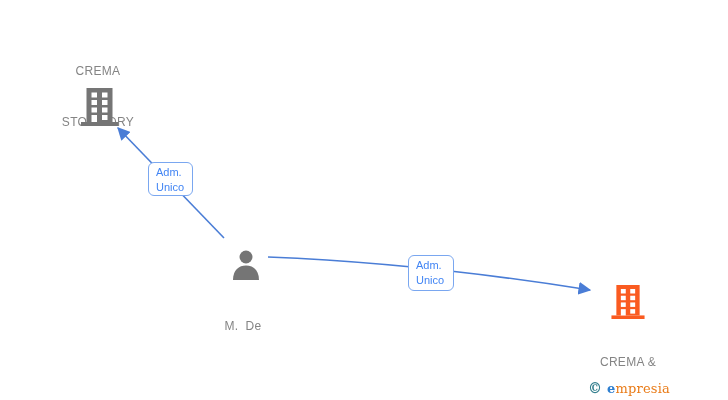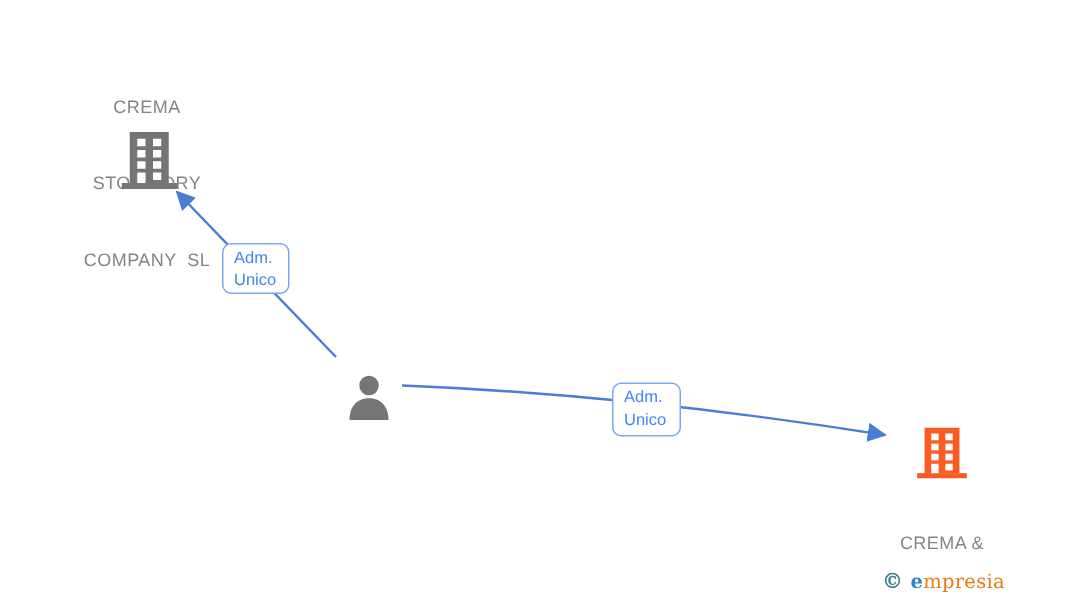--- a/index.html
+++ b/index.html
@@ -87,21 +87,20 @@
         <path d="M 0 0 L 10 5 L 0 10 z" fill="#4a7dd6"></path>
       </marker>
     </defs>
     <path class="edge" d="M 224 238 L 118 128" marker-end="url(#arrowhead)"></path>
     <path class="edge" d="M 268 257 Q 420 263 590 290" marker-end="url(#arrowhead)"></path>
   </svg>
 
   <div class="node-label" style="left:38px; top:29px; width:120px;">
     <div>CREMA</div>
     <div>STONE DRY</div>
-    <div>COMPANY  SL</div>
   </div>
   <div class="node icon-gray" style="left:81px; top:88px;">
     <svg width="37" height="38" viewBox="0 0 37 38">
       <rect x="0" y="34" width="37" height="4" fill="currentColor"></rect>
       <rect x="5.5" y="0" width="26" height="34" fill="currentColor"></rect>
       <rect x="10.5" y="4.5" width="5.5" height="5" fill="#ffffff"></rect>
       <rect x="21" y="4.5" width="5.5" height="5" fill="#ffffff"></rect>
       <rect x="10.5" y="12" width="5.5" height="5" fill="#ffffff"></rect>
       <rect x="21" y="12" width="5.5" height="5" fill="#ffffff"></rect>
       <rect x="10.5" y="19.5" width="5.5" height="5" fill="#ffffff"></rect>
@@ -111,20 +110,21 @@
     </svg>
   </div>
 
   <div class="node icon-gray" style="left:231px; top:250px;">
     <svg width="30" height="30" viewBox="0 0 30 30">
       <circle cx="15" cy="7" r="6.5" fill="currentColor"></circle>
       <path d="M 2 30 C 2 20 8 15.5 15 15.5 C 22 15.5 28 20 28 30 Z" fill="currentColor"></path>
     </svg>
   </div>
   <div class="node-label" style="left:183px; top:284px; width:120px;">
+    <div>M.  De</div>
     
   </div>
 
   <div class="node icon-orange" style="left:611px; top:285px;">
     <svg width="34" height="34" viewBox="0 0 37 38">
       <rect x="0" y="34" width="37" height="4" fill="currentColor"></rect>
       <rect x="5.5" y="0" width="26" height="34" fill="currentColor"></rect>
       <rect x="10.5" y="4.5" width="5.5" height="5" fill="#ffffff"></rect>
       <rect x="21" y="4.5" width="5.5" height="5" fill="#ffffff"></rect>
       <rect x="10.5" y="12" width="5.5" height="5" fill="#ffffff"></rect>

